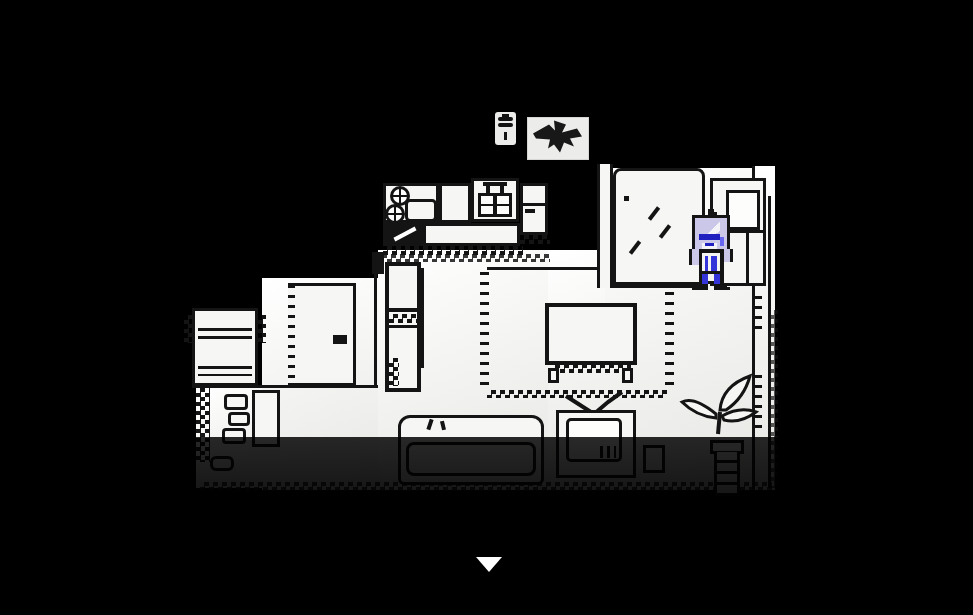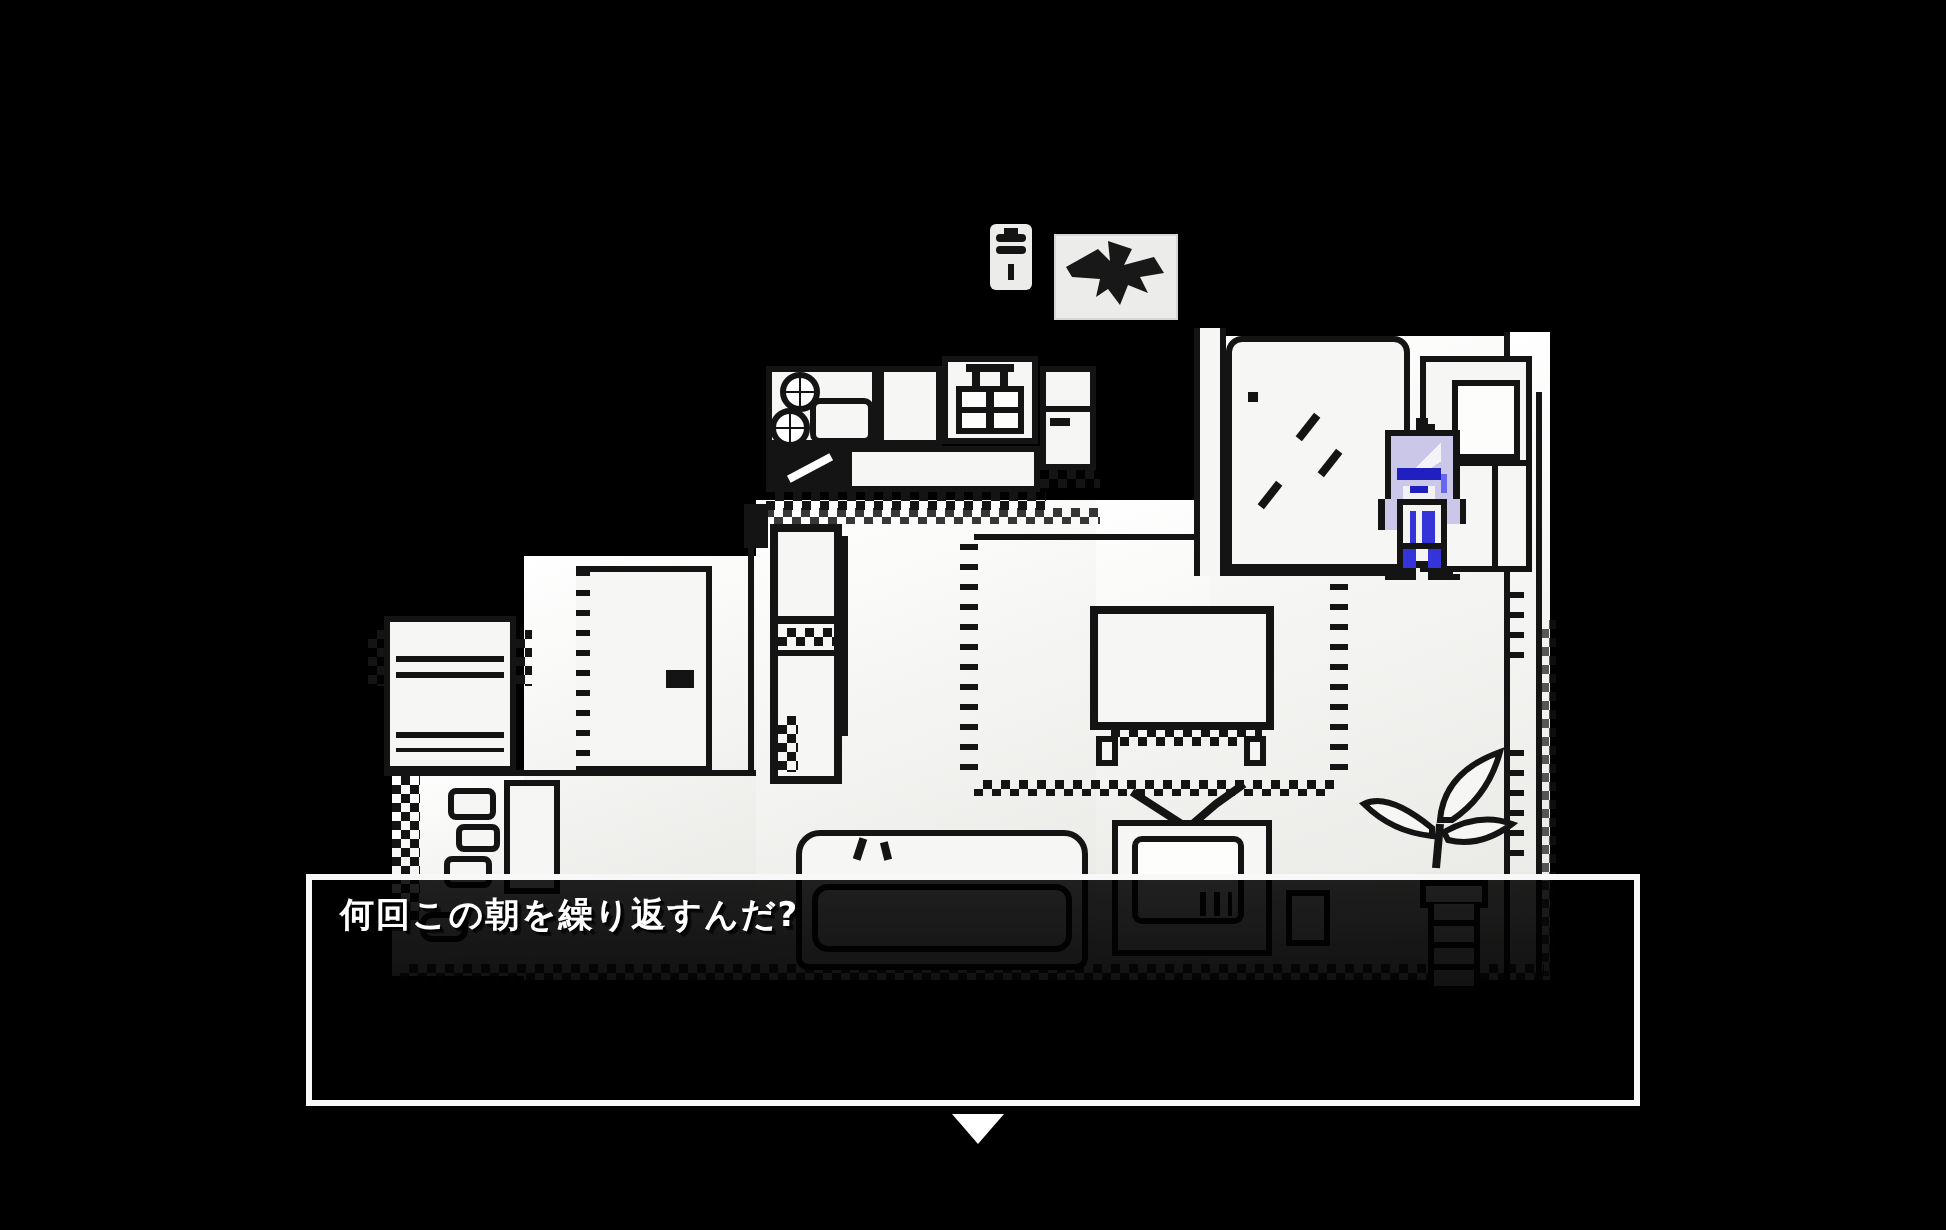--- a/index.html
+++ b/index.html
@@ -166,18 +166,15 @@
     <div class="abs" style="left:7px;top:2px;width:7px;height:4px;background:var(--outline);"></div>
     <div class="abs" style="left:9px;top:20px;width:3px;height:8px;background:var(--outline);"></div>
   </div>
   <div class="abs" style="left:527px;top:117px;width:62px;height:43px;background:var(--panel,#ececea);box-shadow:inset 0 0 0 1px #d6d6d4;">
     <svg width="62" height="43" viewBox="0 0 62 42">
       <polygon points="6,16 22,7 28,13 27,3 39,7 35,15 50,11 55,19 43,21 47,29 37,25 33,35 27,27 21,31 23,22 9,21" fill="#181818"></polygon>
     </svg>
   </div>
 
   <div class="abs" id="dim-overlay"></div>
-  <div class="abs" id="dialogue-box">
-    <div class="abs" id="dialogue-text">何回この朝を繰り返すんだ?</div>
-  </div>
   <div class="abs" id="continue-arrow">▼</div>
 
 </div>
 
 </body></html>

